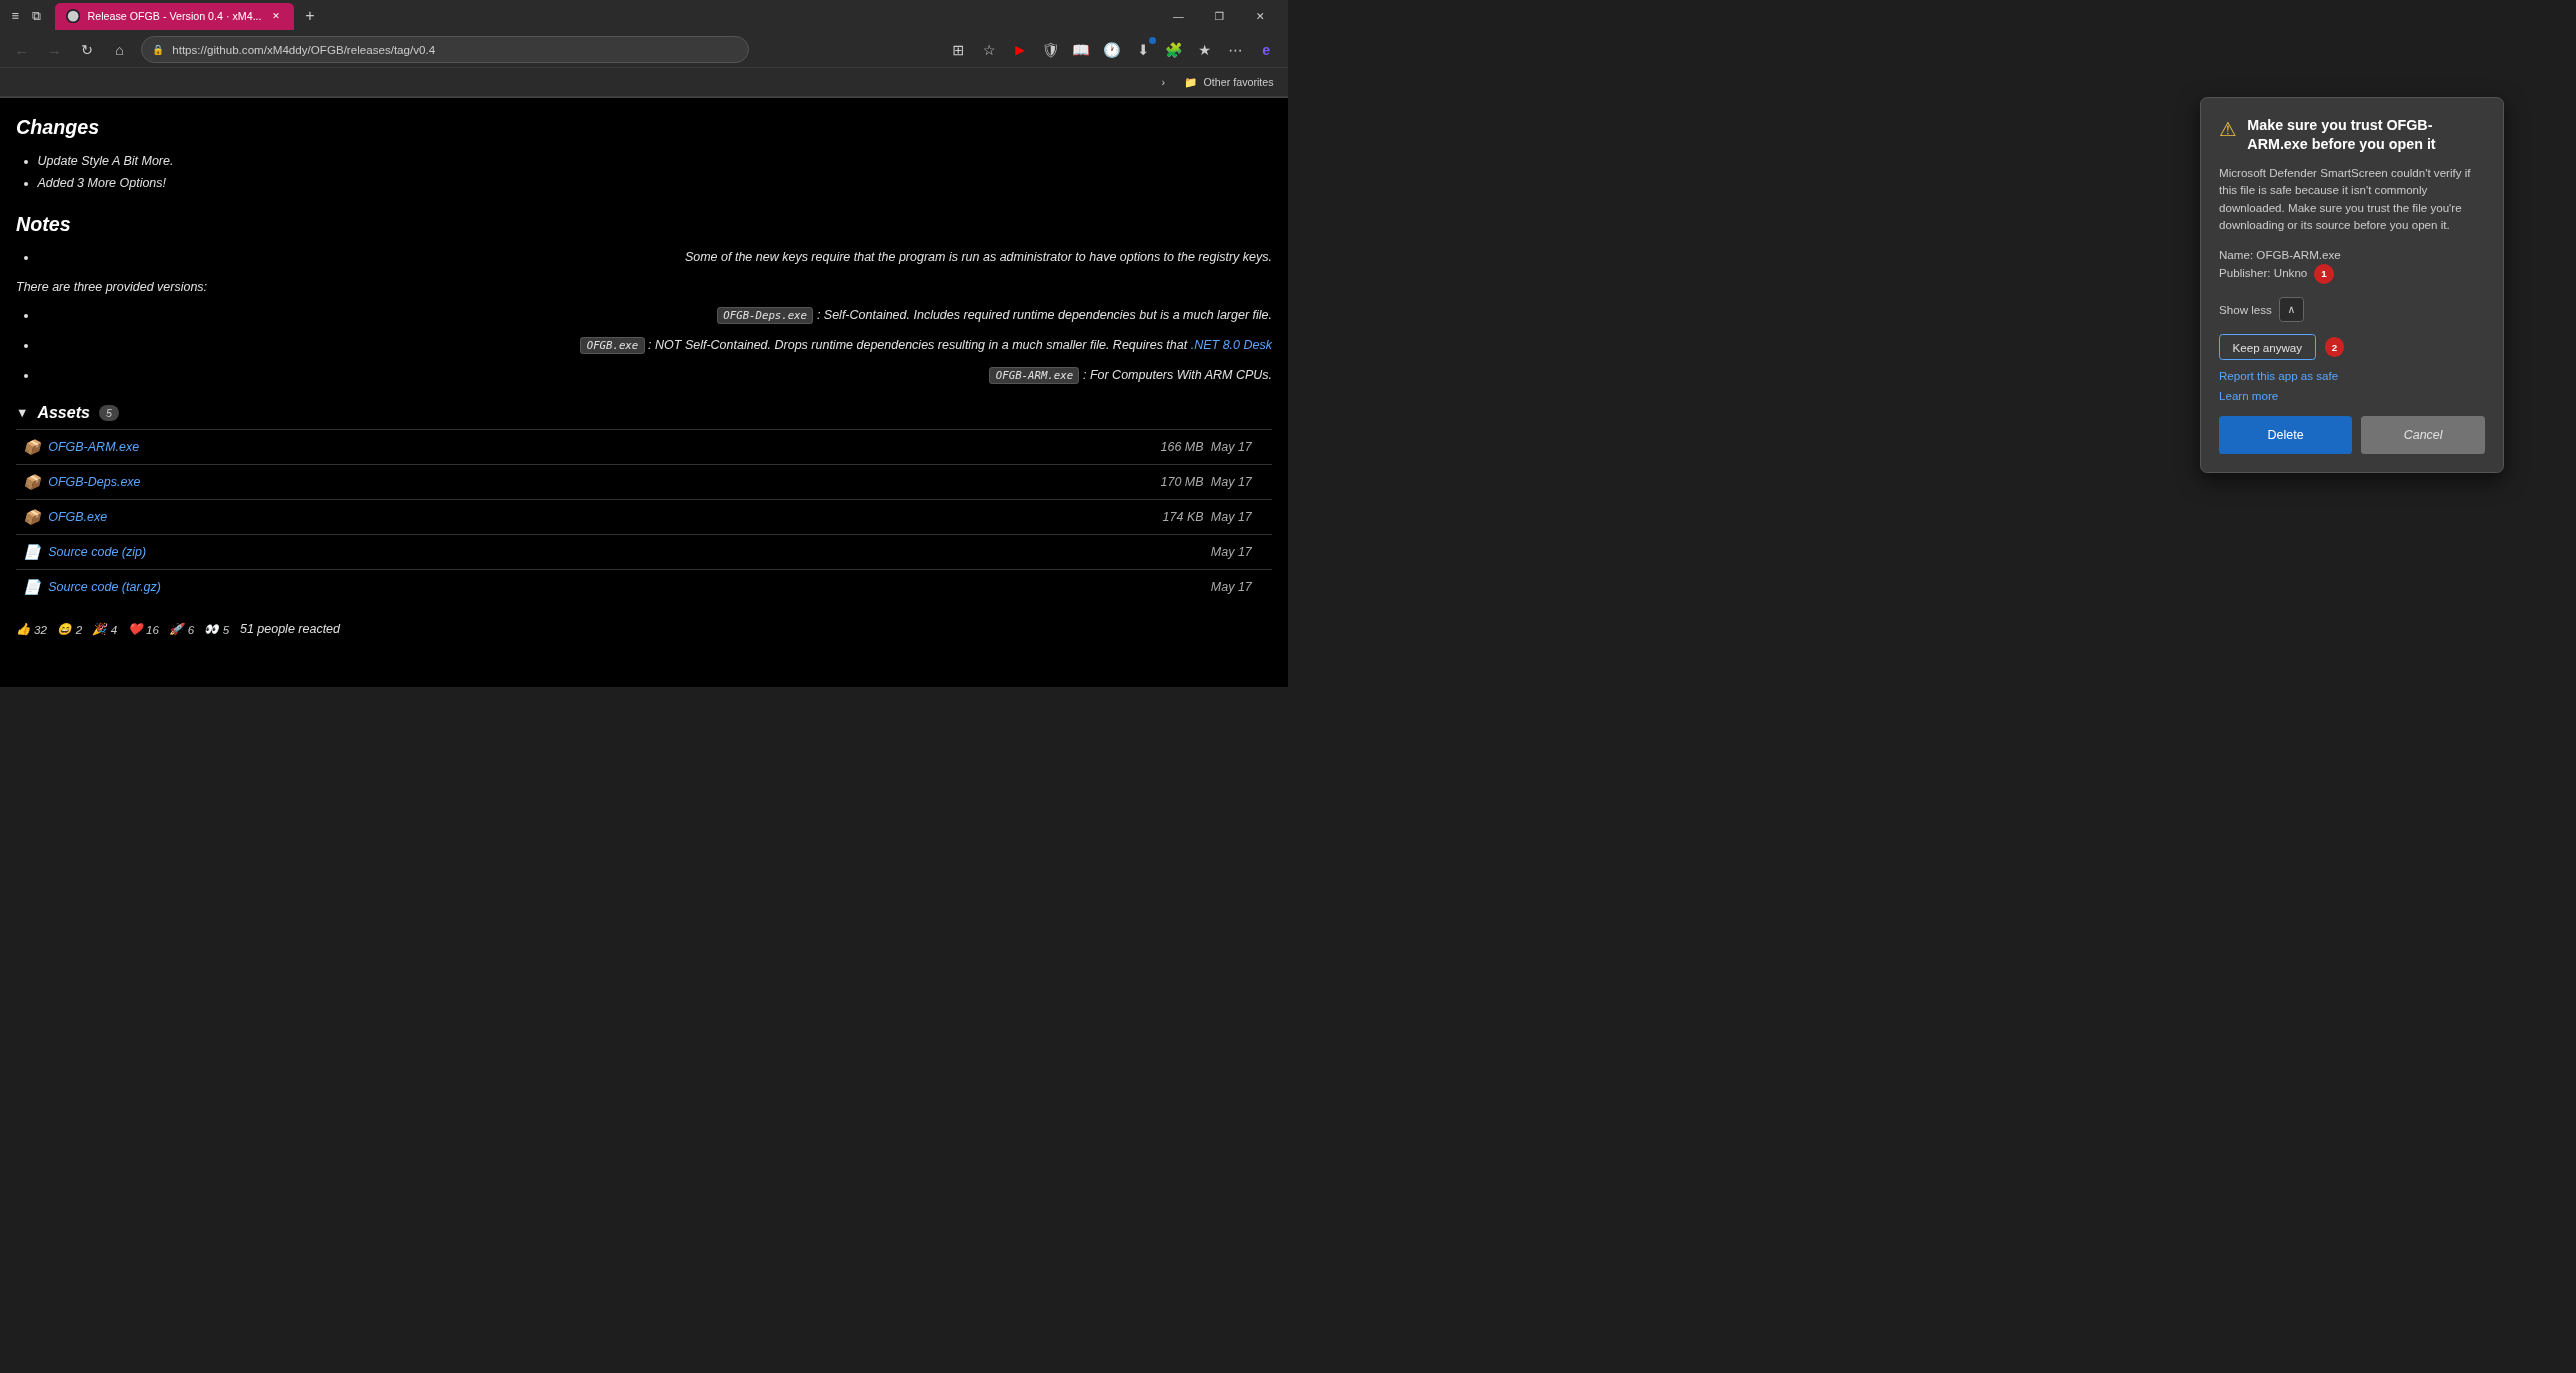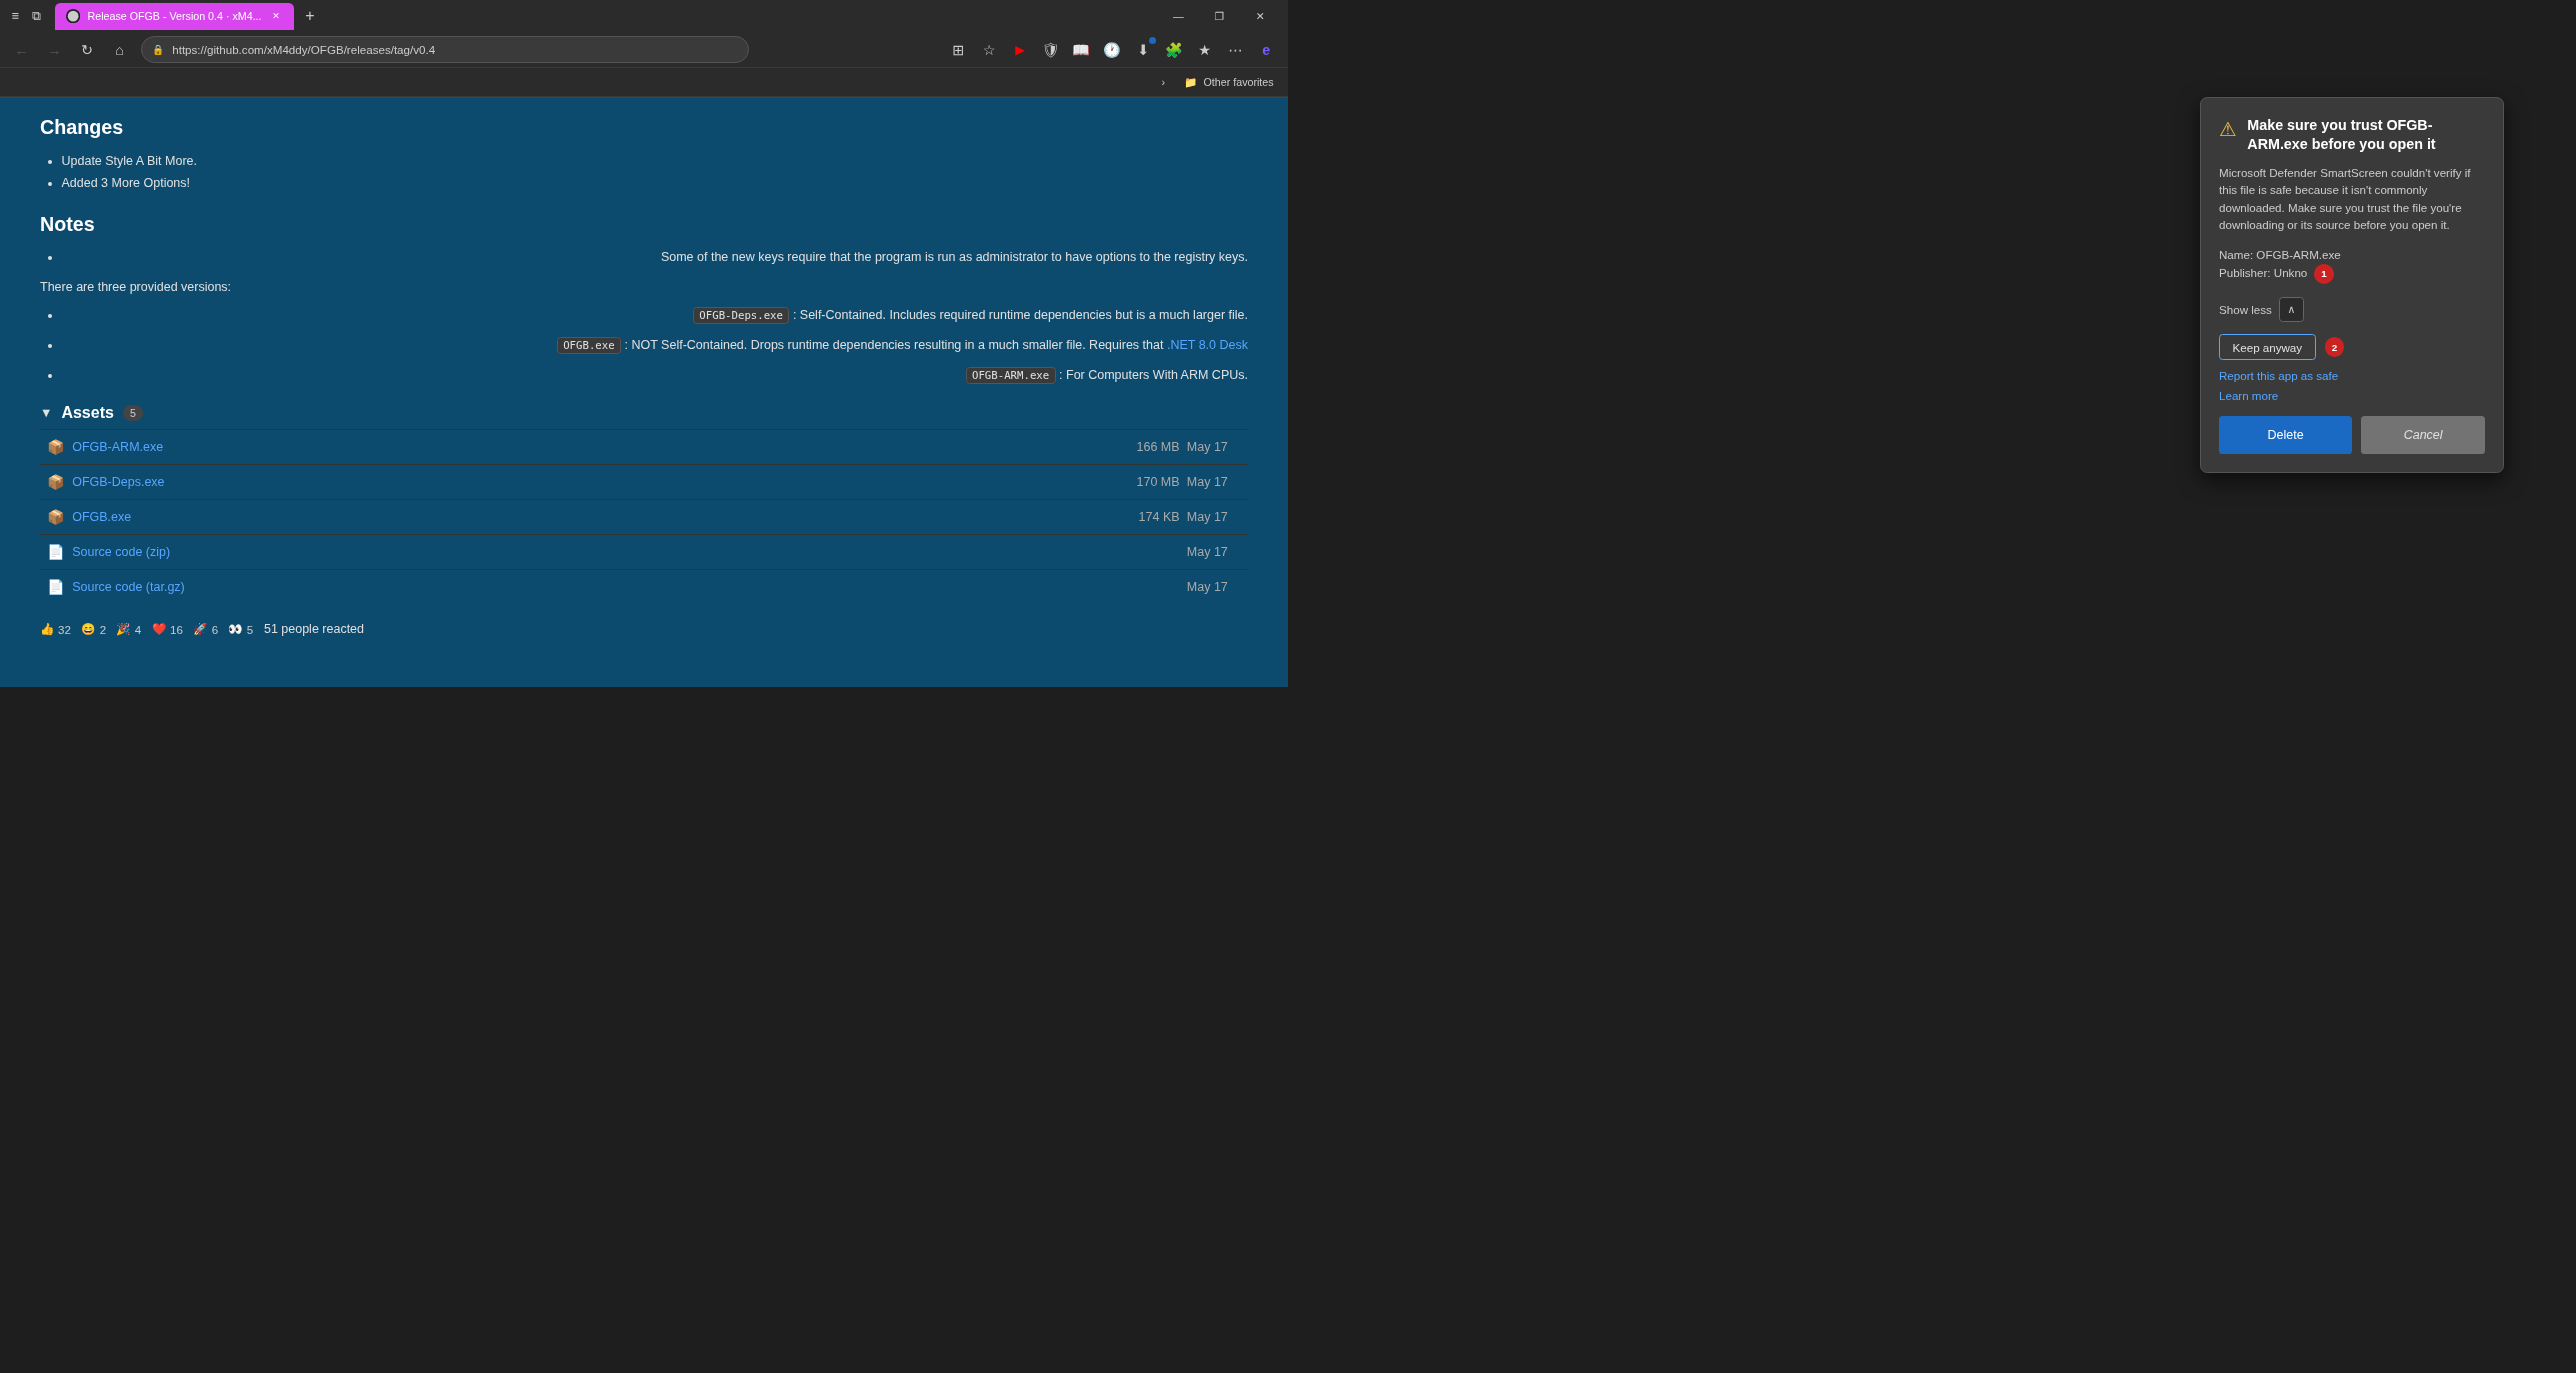--- a/index.html
+++ b/index.html
@@ -48,21 +48,21 @@
       border-radius: 5.4px 5.4px 0 0;
       padding: 0 10.7px;
       height: 27px;
       gap: 7.2px;
       min-width: 179px;
       max-width: 250px;
       font-size: 10.7px;
       color: #ccc;
     }
     .tab.active {
-      background: #d946ef;
+      background: #be185d;
       color: #fff;
     }
     .tab-icon {
       width: 14.3px;
       height: 14.3px;
       flex-shrink: 0;
     }
     .tab-title {
       flex: 1;
       overflow: hidden;
@@ -199,24 +199,25 @@
     .folder-icon { color: #f0c040; }
 
     
     .page-content {
       display: flex;
       height: calc(687px - 97px);
       overflow: hidden;
     }
     .main-content {
       flex: 1;
-      background: #0c4a6e;
+      background: #000000;
       overflow-y: auto;
-      padding: 18px 40px;
+      padding: 18px 16px;
       color: #e0e0e0;
+      font-style: italic;
     }
     .changes-section h2 {
       font-size: 19.7px;
       font-weight: 600;
       color: #fff;
       margin-bottom: 10.7px;
     }
     .changes-section ul {
       list-style: disc;
       padding-left: 21.5px;

